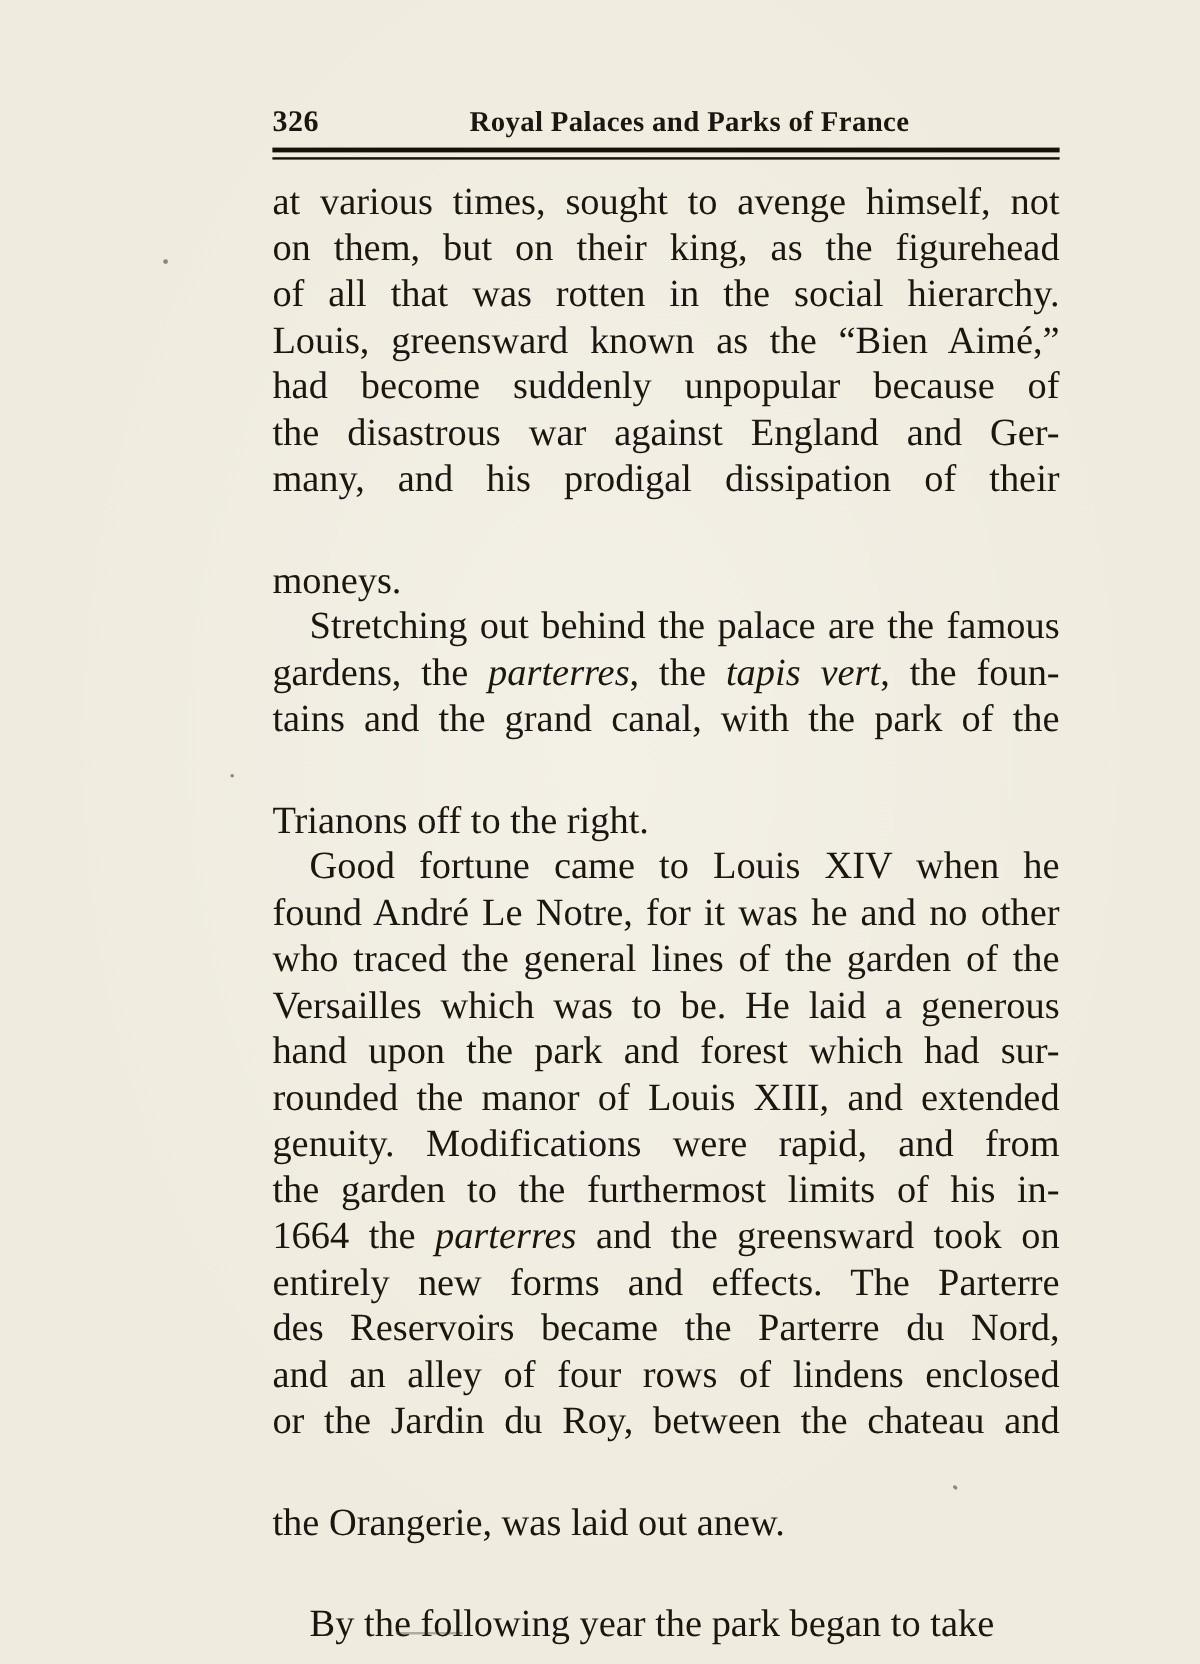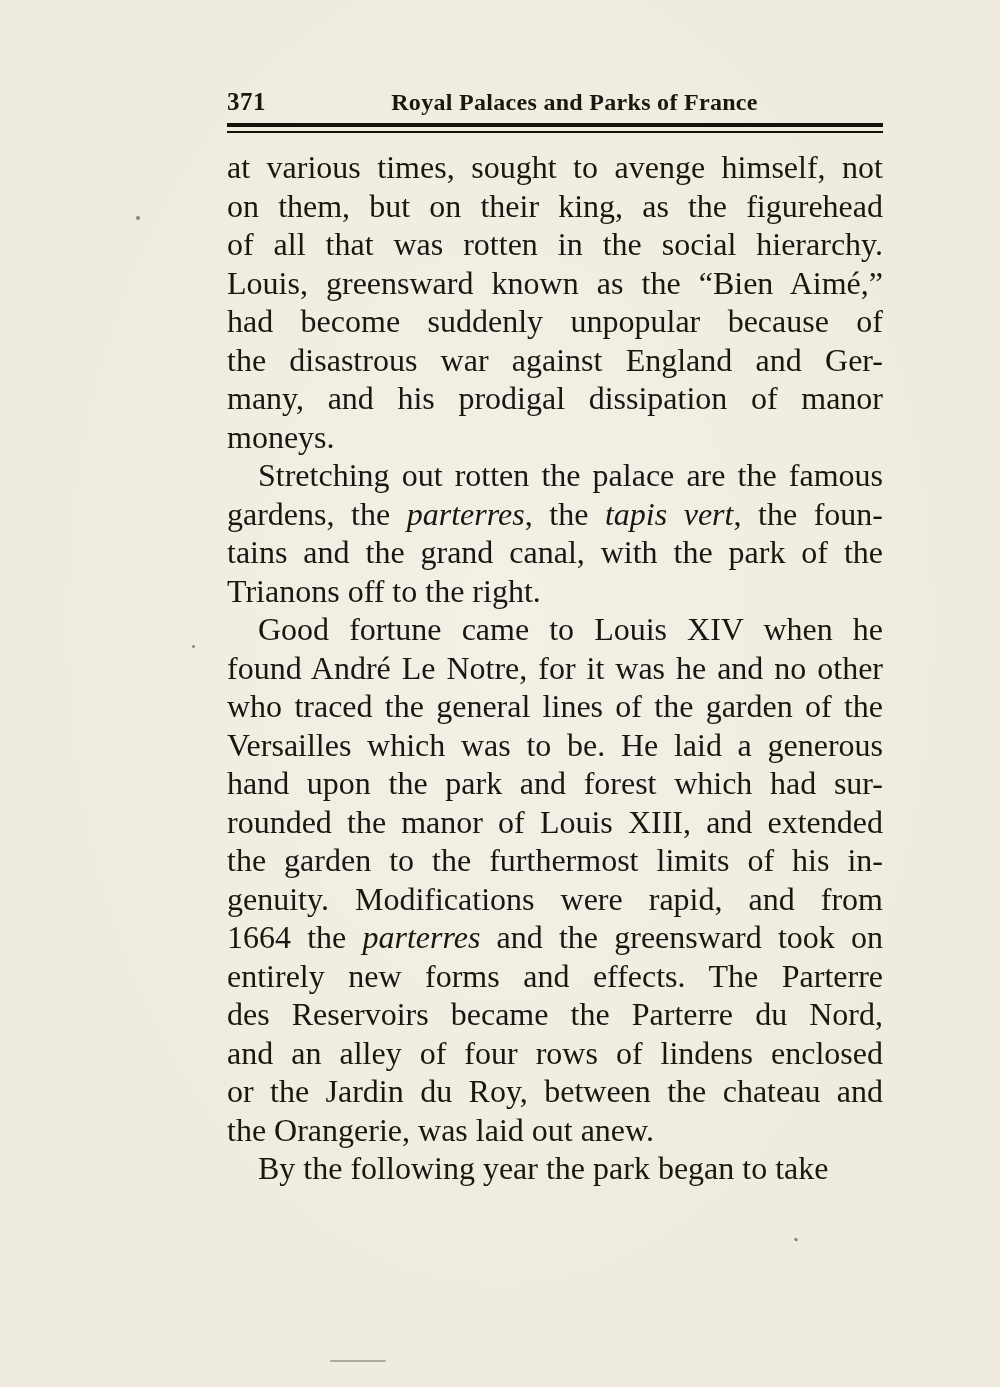--- a/index.html
+++ b/index.html
@@ -49,67 +49,68 @@
     font-size:32px;
     line-height:38.5px;
   }
   .line{
     text-align:justify;
     text-align-last:justify;
     text-justify:inter-word;
   }
   .line.last{
     text-align-last:left;
+    margin-top:46px;
   }
   .line.indent{
     text-indent:31px;
   }
   .it{font-style:italic;}
   .speck{
     position:absolute;
     background:#3a342a;
     border-radius:50%;
     opacity:.55;
   }
 </style>
 </head>
 <body>
 
 <div class="page">
 
   <div class="content">
 
     <div class="header">
-      <span class="page-number">371</span>
+      <span class="page-number">326</span>
       <span class="title">Royal Palaces and Parks of France</span>
     </div>
 
     <div class="double-rule"></div>
 
     <div class="text-block">
         <div class="line"><span>at various times, sought to avenge himself, not</span></div>
         <div class="line"><span>on them, but on their king, as the figurehead</span></div>
         <div class="line"><span>of all that was rotten in the social hierarchy.</span></div>
         <div class="line"><span>Louis, greensward known as the “Bien Aimé,”</span></div>
         <div class="line"><span>had become suddenly unpopular because of</span></div>
         <div class="line"><span>the disastrous war against England and Ger-</span></div>
-        <div class="line"><span>many, and his prodigal dissipation of manor</span></div>
+        <div class="line"><span>many, and his prodigal dissipation of their</span></div>
         <div class="line last"><span>moneys.</span></div>
-        <div class="line indent"><span>Stretching out rotten the palace are the famous</span></div>
+        <div class="line indent"><span>Stretching out behind the palace are the famous</span></div>
         <div class="line"><span>gardens, the </span><span class="it">parterres</span><span>, the </span><span class="it">tapis vert</span><span>, the foun-</span></div>
         <div class="line"><span>tains and the grand canal, with the park of the</span></div>
         <div class="line last"><span>Trianons off to the right.</span></div>
         <div class="line indent"><span>Good fortune came to Louis XIV when he</span></div>
         <div class="line"><span>found André Le Notre, for it was he and no other</span></div>
         <div class="line"><span>who traced the general lines of the garden of the</span></div>
         <div class="line"><span>Versailles which was to be. He laid a generous</span></div>
         <div class="line"><span>hand upon the park and forest which had sur-</span></div>
         <div class="line"><span>rounded the manor of Louis XIII, and extended</span></div>
+        <div class="line"><span>genuity. Modifications were rapid, and from</span></div>
         <div class="line"><span>the garden to the furthermost limits of his in-</span></div>
-        <div class="line"><span>genuity. Modifications were rapid, and from</span></div>
         <div class="line"><span>1664 the </span><span class="it">parterres</span><span> and the greensward took on</span></div>
         <div class="line"><span>entirely new forms and effects. The Parterre</span></div>
         <div class="line"><span>des Reservoirs became the Parterre du Nord,</span></div>
         <div class="line"><span>and an alley of four rows of lindens enclosed</span></div>
         <div class="line"><span>or the Jardin du Roy, between the chateau and</span></div>
         <div class="line last"><span>the Orangerie, was laid out anew.</span></div>
         <div class="line last indent"><span>By the following year the park began to take</span></div>
       </div>
 
   </div>

